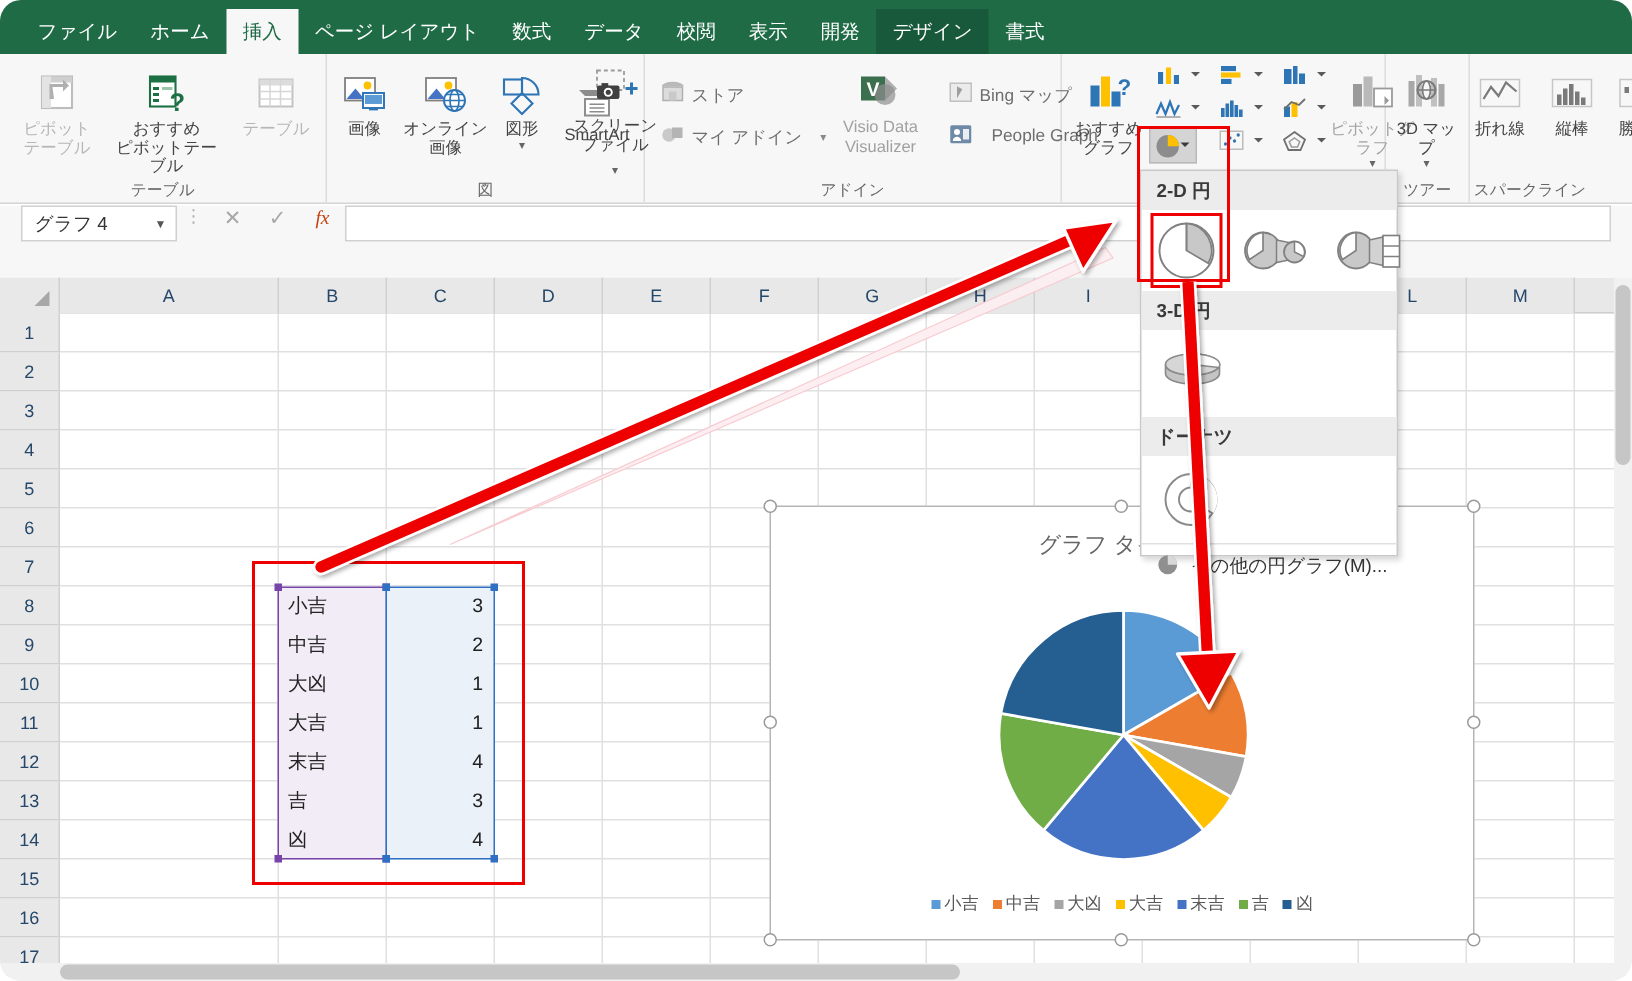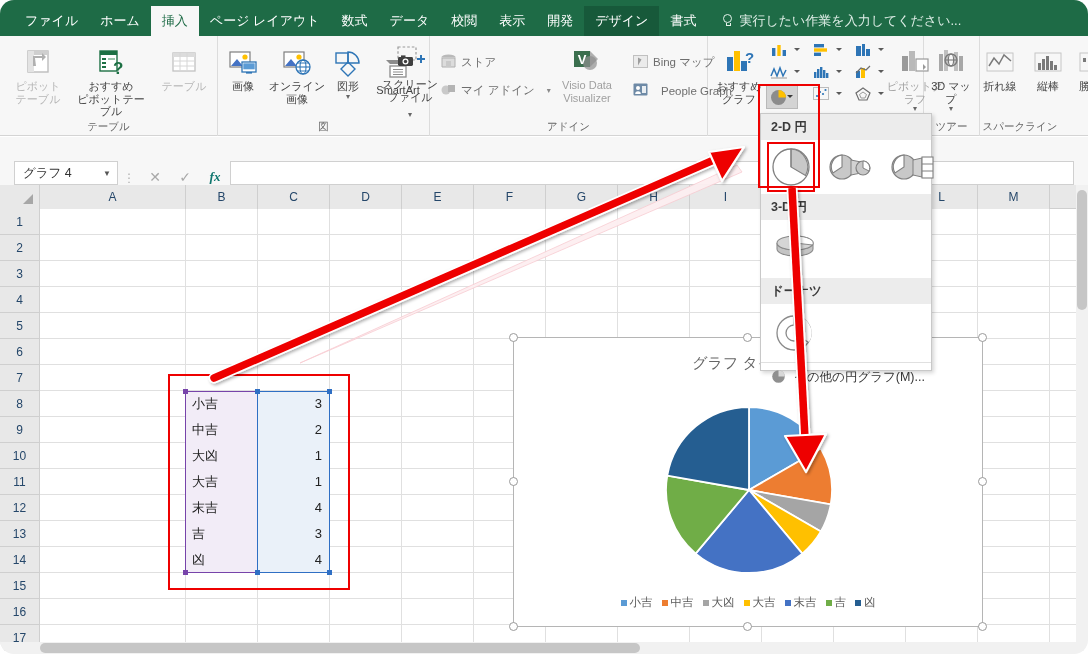--- a/index.html
+++ b/index.html
@@ -87,35 +87,35 @@
   .chartic .ar {
     position:absolute; right:-8px; top:7px;
     width:0;height:0;border-left:3.2px solid transparent;border-right:3.2px solid transparent;
     border-top:3.6px solid #5a5a5a;
   }
   .chartic.sel { background:#d4d4d4; border:1px solid #b9b9b9; }
 
   
   .fbar {
     position:absolute; left:0; top:137px; width:1088px; height:48px;
-    background:#f7f7f7; display:flex; align-items:flex-end;
+    background:#f7f7f7; display:flex; align-items:flex-start;
     padding-left:14px;
   }
   .namebox {
     width:104px; height:24px; background:#fff; border:1px solid #d0d0d0;
     display:flex; align-items:center; justify-content:space-between;
     padding:0 6px 0 8px; font-size:12.5px; color:#333;
   }
   .namebox .cd { font-size:8px; color:#555; }
   .fb-dots { width:22px; text-align:center; color:#b0b0b0; font-size:12px; letter-spacing:0; }
   .fb-btns { display:flex; align-items:center; gap:0; }
   .fb-btns span {
     width:30px; text-align:center; font-size:14px; color:#a8a8a8;
   }
-  .fb-btns span.fx { font-style:italic; color:#0f766e; font-size:13px; font-family:"Liberation Serif",serif;font-weight:bold; }
+  .fb-btns span.fx { font-style:italic; color:#c2410c; font-size:13px; font-family:"Liberation Serif",serif; }
   .finput {
     flex:1; height:24px; background:#fff; border:1px solid #d0d0d0;
     margin-right:14px;
   }
 
   
   .gridwrap {
     position:absolute; left:0; top:185px; width:1088px; height:469px;
     overflow:hidden; background:#fff;
   }
@@ -216,27 +216,20 @@
     <div class="tab">ホーム</div>
     <div class="tab active">挿入</div>
     <div class="tab">ページ レイアウト</div>
     <div class="tab">数式</div>
     <div class="tab">データ</div>
     <div class="tab">校閲</div>
     <div class="tab">表示</div>
     <div class="tab">開発</div>
     <div class="tab selhl">デザイン</div>
     <div class="tab">書式</div>
-    <div class="tellme">
-      <span class="bulb">
-          <i></i>
-          <b></b>
-        </span>
-      <span>実行したい作業を入力してください...</span>
-    </div>
   </div>
 
   <div class="ribbon">
 
     <div class="rgroup" style="left:0;width:218px;">
       <div class="gbody">
         <div class="bigbtn dis" style="left:6px;">
           <div class="ic">
             <svg width="30" height="30" viewBox="0 0 30 30">
               <rect x="5" y="4" width="20" height="21" fill="#fff" stroke="#bdbdbd" stroke-width="1.4"></rect>

